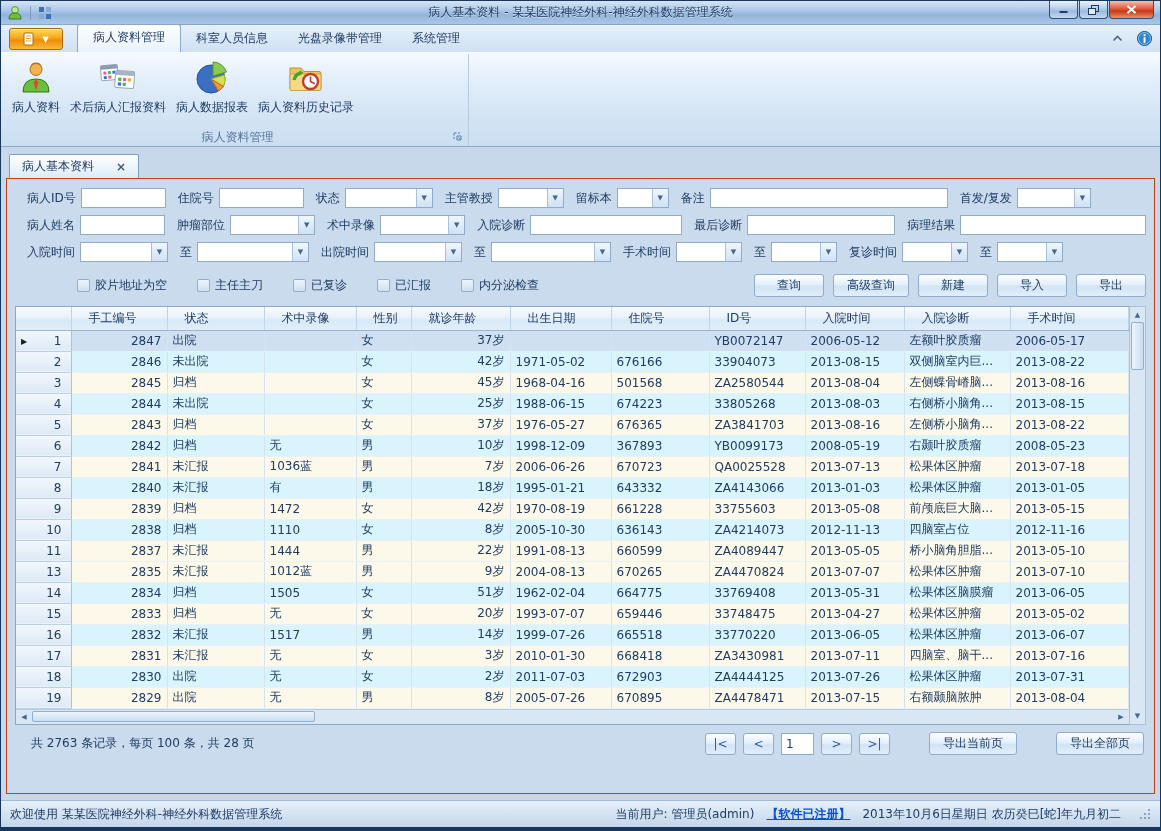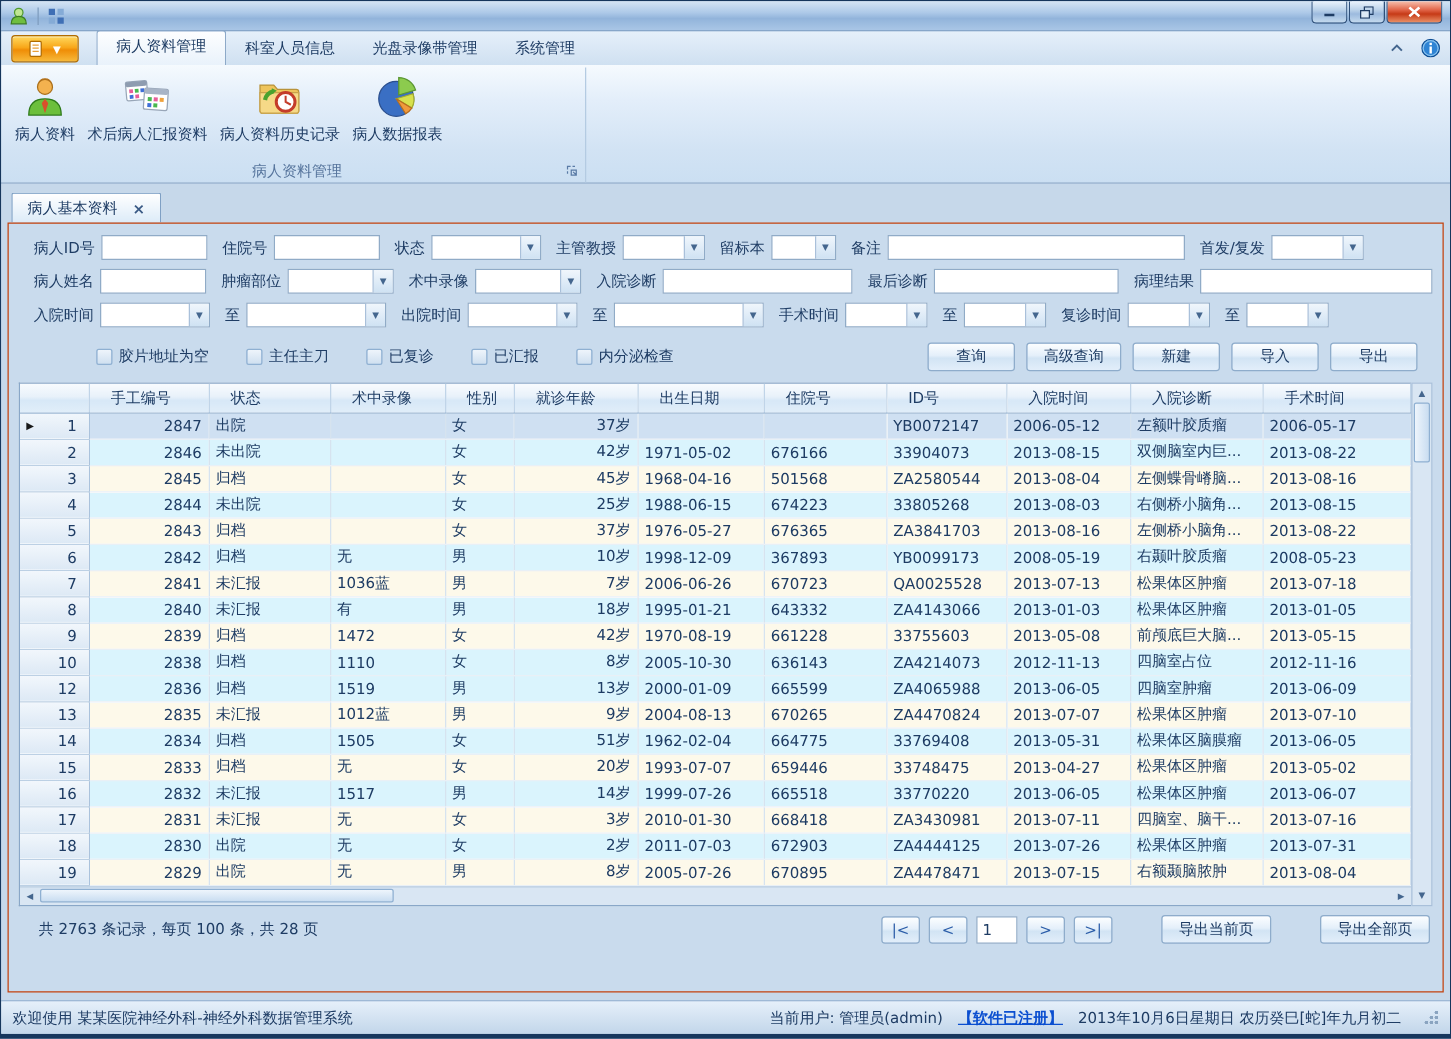--- a/index.html
+++ b/index.html
@@ -31,37 +31,37 @@
   .rg-buttons{flex:1;display:flex;align-items:flex-start;padding-top:3px;}
   .rbtn{display:flex;flex-direction:column;align-items:center;padding:2px 5px;border-radius:3px;}
   .ricon{width:38px;height:38px;display:flex;align-items:center;justify-content:center;}
   .rlabel{margin-top:2px;white-space:nowrap;}
   .rg-footer{height:18px;display:flex;align-items:center;justify-content:center;color:#56749c;position:relative;}
   .rg-launcher{position:absolute;right:5px;bottom:4px;line-height:0;}
 
   
   .content{flex:1;display:flex;flex-direction:column;padding:7px 5px 6px;background:#c6d8ea;min-height:0;}
   .doctabs{height:24px;flex:0 0 24px;display:flex;padding-left:3px;}
-  .doctab{display:flex;align-items:center;gap:12px;padding:0 12px;background:linear-gradient(#ffffff,#dcebf8);border:1px solid #7fa0c4;border-bottom:none;border-radius:2px 2px 0 0;}
+  .doctab{display:flex;align-items:center;gap:22px;padding:0 12px;background:linear-gradient(#ffffff,#dcebf8);border:1px solid #7fa0c4;border-bottom:none;border-radius:2px 2px 0 0;}
   .doctab-close{color:#3a5a85;font-weight:bold;font-size:12px;line-height:1;}
   .docpanel{flex:1;border:1px solid #c2410c;background:#c9dbed;display:flex;flex-direction:column;padding:8px 8px 0;min-height:0;}
 
   
   .f-row{display:flex;align-items:center;height:22px;margin-bottom:5px;}
   .f-label{margin:0 5px 0 12px;white-space:nowrap;}
   .f-input{height:20px;border:1px solid #90abc7;background:#fff;padding:0 3px;font:inherit;color:#1e3c64;}
   .f-select{height:20px;border:1px solid #90abc7;background:#fff;display:flex;justify-content:flex-end;}
   .f-select .arrow{width:16px;background:linear-gradient(#f0f6fc,#cfe2f3);border-left:1px solid #a9c0da;display:flex;align-items:center;justify-content:center;color:#44668e;font-size:7px;}
 
   
   .filter-row{display:flex;align-items:center;height:30px;margin:2px 0 6px;}
   .check-item{display:flex;align-items:center;gap:5px;margin-left:30px;justify-content:flex-end;}
   .check-item.first{margin-left:62px;}
   .cb{width:13px;height:13px;border:1px solid #8fb0d2;background:linear-gradient(#eef4fb,#cfe0f0);border-radius:2px;}
-  .actions{margin-left:auto;display:flex;gap:9px;margin-right:12px;}
+  .actions{margin-left:auto;display:flex;gap:9px;margin-right:0;}
   .btn{min-width:70px;height:23px;border:1px solid #8eaccb;border-radius:3px;background:linear-gradient(#fcfeff,#e4effa 45%,#d2e4f4 55%,#e2eefa);color:#1e3c64;display:flex;align-items:center;justify-content:center;padding:0 13px;font:inherit;white-space:nowrap;}
 
   
   .grid{display:flex;flex:0 0 auto;}
   .grid-main{flex:1;min-width:0;border:1px solid #89a7c8;border-right:none;background:#fff;}
   table.dgrid{border-collapse:collapse;table-layout:fixed;width:100%;}
   .dgrid th{height:23px;background:linear-gradient(#f8fbfe,#e8f1fa 45%,#d7e8f7 58%,#e1eef9);border-right:1px solid #c0d4e8;border-bottom:1px solid #9ab6d4;text-align:left;padding:0 17px;font-weight:normal;color:#1e3c64;white-space:nowrap;overflow:hidden;}
   .dgrid td{height:21px;border-right:1px solid #d6e3ef;border-bottom:1px solid #e9f0f6;padding:0 5px;white-space:nowrap;overflow:hidden;}
   .dgrid tr.cyan td{background:#daf4fd;}
   .dgrid tr.cream td{background:#fdf9ea;}
@@ -110,20 +110,21 @@
             <path d="M2 14 q0-6 6-6 q6 0 6 6 z" fill="#6fbe3f" stroke="#3d7d22"></path>
           </svg></span>
       <span class="tb-sep"></span>
       <span style="line-height:0"><svg width="14" height="14" viewBox="0 0 14 14">
             <rect x="1" y="1" width="5" height="5" fill="#3f6fb5"></rect>
             <rect x="8" y="1" width="5" height="5" fill="#85abd6"></rect>
             <rect x="1" y="8" width="5" height="5" fill="#85abd6"></rect>
             <rect x="8" y="8" width="5" height="5" fill="#3f6fb5"></rect>
           </svg></span>
     </div>
+    <div class="tb-title">病人基本资料 - 某某医院神经外科-神经外科数据管理系统</div>
     <div class="tb-controls">
       <span class="wbtn">
           <svg width="9" height="9" viewBox="0 0 9 9">
             <rect x="0.5" y="6" width="8" height="2" fill="#1e3c64"></rect>
           </svg>
         </span>
       <span class="wbtn">
           <svg width="11" height="10" viewBox="0 0 11 10">
             <rect x="3.5" y="0.5" width="7" height="6" fill="none" stroke="#1e3c64"></rect>
             <rect x="0.5" y="3.5" width="7" height="6" fill="#dce9f6" stroke="#1e3c64"></rect>
@@ -198,41 +199,41 @@
                   <rect x="28.6" y="18" width="3.2" height="3.2" fill="#f0a23c"></rect>
                   <rect x="19" y="22.8" width="3.2" height="3.2" fill="#3f6fd8"></rect>
                   <rect x="23.8" y="22.8" width="3.2" height="3.2" fill="#49b84f"></rect>
                 </g>
               </svg>
             </span>
             <span class="rlabel">术后病人汇报资料</span>
           </div>
           <div class="rbtn">
             <span class="ricon">
+              <svg width="36" height="36" viewBox="0 0 36 36">
+                <circle cx="17" cy="19" r="14" fill="#3a6fc4" stroke="#2b4f8e"></circle>
+                <path d="M19 16 L19 2 A14 14 0 0 1 32.4 12 z" fill="#8ccb4e" stroke="#5a9631"></path>
+                <path d="M17 19 L30.4 15 A14 14 0 0 1 29.4 26.5 z" fill="#d7e14e" stroke="#a3ad2e"></path>
+                <path d="M17 19 L29.4 26.5 A14 14 0 0 1 24.5 31 z" fill="#f09a3c" stroke="#b86e1e"></path>
+              </svg>
+            </span>
+            <span class="rlabel">病人数据报表</span>
+          </div>
+          <div class="rbtn">
+            <span class="ricon">
               <svg width="38" height="36" viewBox="0 0 38 36">
                 <path d="M3 8 h11 l3 3.5 h15 a2 2 0 0 1 2 2 v15 a2 2 0 0 1 -2 2 h-27 a2 2 0 0 1 -2 -2 z" fill="#eec45c" stroke="#b8923a"></path>
                 <path d="M3 14 h31 v14.5 a2 2 0 0 1 -2 2 h-27 a2 2 0 0 1 -2 -2 z" fill="#f6d987" stroke="#c9a34a"></path>
                 <path d="M7 20 a9 9 0 0 1 7-7" stroke="#4aa32e" stroke-width="3.4" fill="none"></path>
                 <path d="M12.5 10.5 l4 2 -4.5 3 z" fill="#4aa32e"></path>
                 <circle cx="23.5" cy="21.5" r="7.5" fill="#fff" stroke="#c43c2a" stroke-width="2.4"></circle>
                 <path d="M23.5 16.5 v5 l4.2 2.3" stroke="#c43c2a" stroke-width="1.6" fill="none"></path>
               </svg>
             </span>
             <span class="rlabel">病人资料历史记录</span>
-          </div>
-          <div class="rbtn">
-            <span class="ricon">
-              <svg width="36" height="36" viewBox="0 0 36 36">
-                <circle cx="17" cy="19" r="14" fill="#3a6fc4" stroke="#2b4f8e"></circle>
-                <path d="M19 16 L19 2 A14 14 0 0 1 32.4 12 z" fill="#8ccb4e" stroke="#5a9631"></path>
-                <path d="M17 19 L30.4 15 A14 14 0 0 1 29.4 26.5 z" fill="#d7e14e" stroke="#a3ad2e"></path>
-                <path d="M17 19 L29.4 26.5 A14 14 0 0 1 24.5 31 z" fill="#f09a3c" stroke="#b86e1e"></path>
-              </svg>
-            </span>
-            <span class="rlabel">病人数据报表</span>
           </div>
         </div>
       <div class="rg-footer">
         <span>病人资料管理</span>
         <span class="rg-launcher"><svg width="10" height="10" viewBox="0 0 10 10">
               <path d="M1 3.5 V1 h2.5 M5 1 h2 M1 5 v2" stroke="#5a7ba6" fill="none"></path>
               <path d="M4 4 h4 v4 h-4 z M5.5 5.5 l2 2" stroke="#5a7ba6" fill="none"></path>
             </svg></span>
       </div>
     </div>
@@ -525,33 +526,33 @@
                   <td>1110</td>
                   <td>女</td>
                   <td class="r">8岁</td>
                   <td>2005-10-30</td>
                   <td>636143</td>
                   <td>ZA4214073</td>
                   <td>2012-11-13</td>
                   <td>四脑室占位</td>
                   <td>2012-11-16</td>
                 </tr>
-                <tr class="cyan">
-                  <td class="rowhdr">12</td>
-                  <td class="r">2836</td>
-                  <td>归档</td>
-                  <td>1519</td>
+                <tr class="cream">
+                  <td class="rowhdr">11</td>
+                  <td class="r">2837</td>
+                  <td>未汇报</td>
+                  <td>1444</td>
                   <td>男</td>
-                  <td class="r">13岁</td>
-                  <td>2000-01-09</td>
-                  <td>665599</td>
-                  <td>ZA4065988</td>
-                  <td>2013-06-05</td>
-                  <td>四脑室肿瘤</td>
-                  <td>2013-06-09</td>
+                  <td class="r">22岁</td>
+                  <td>1991-08-13</td>
+                  <td>660599</td>
+                  <td>ZA4089447</td>
+                  <td>2013-05-05</td>
+                  <td>桥小脑角胆脂...</td>
+                  <td>2013-05-10</td>
                 </tr>
                 <tr class="cream">
                   <td class="rowhdr">13</td>
                   <td class="r">2835</td>
                   <td>未汇报</td>
                   <td>1012蓝</td>
                   <td>男</td>
                   <td class="r">9岁</td>
                   <td>2004-08-13</td>
                   <td>670265</td>

